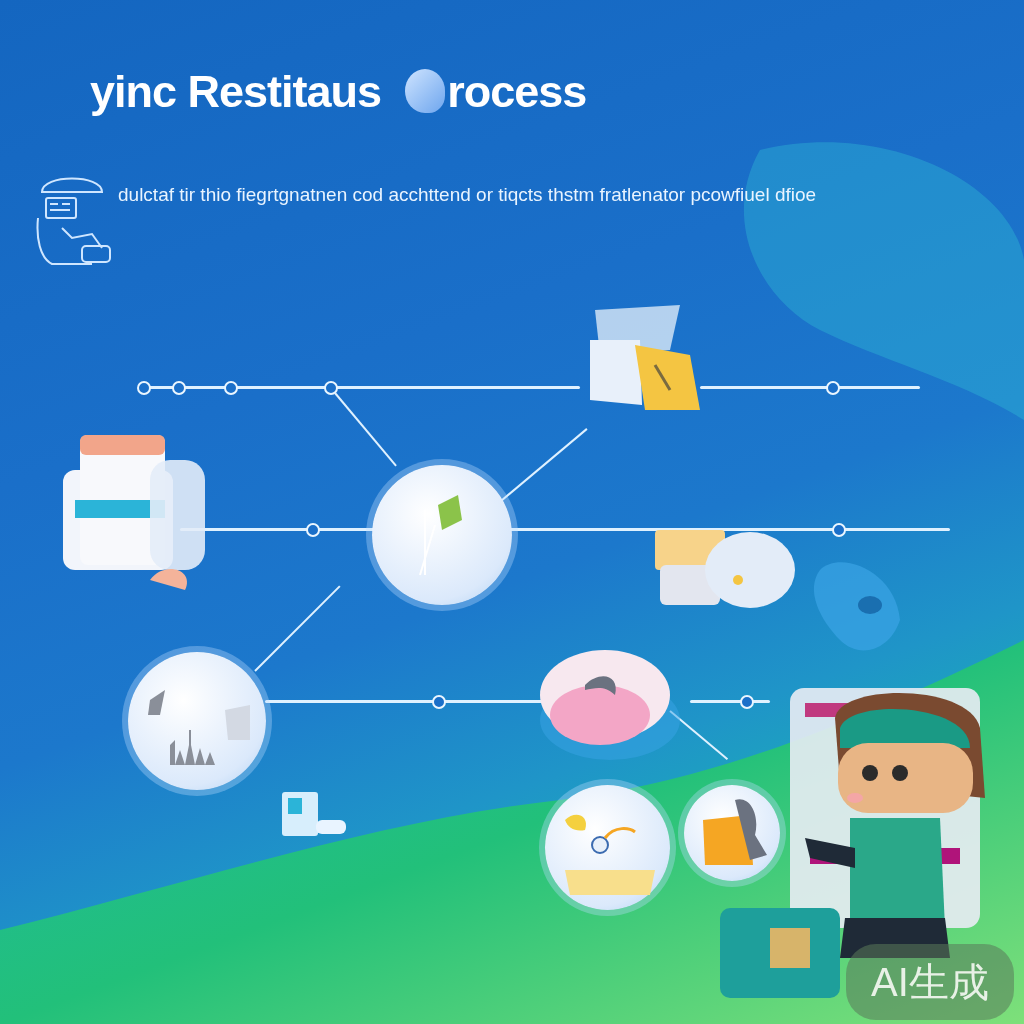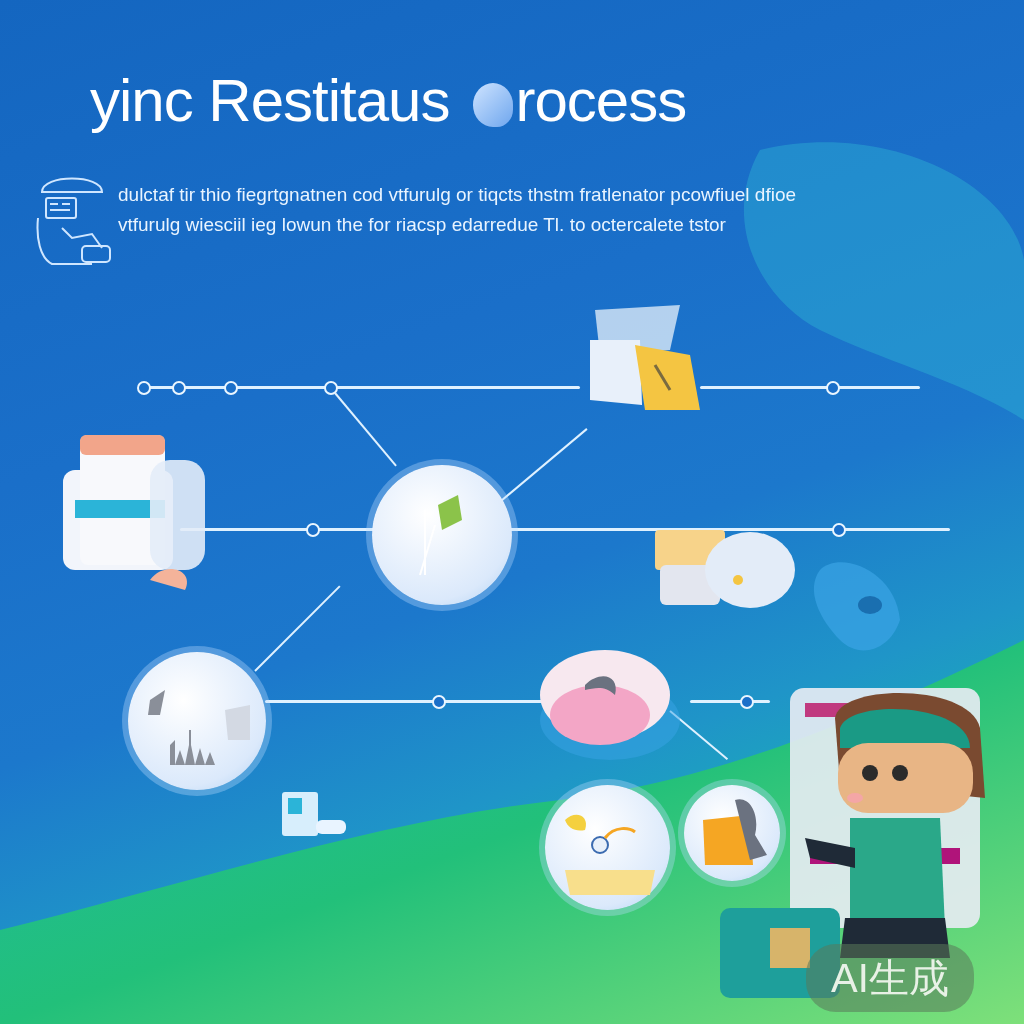--- a/index.html
+++ b/index.html
@@ -1,29 +1,29 @@
 <!DOCTYPE html>
 <html><head>
 <meta charset="utf-8">
 <style>
   html,body{margin:0;padding:0;}
   body{width:1024px;height:1024px;overflow:hidden;position:relative;font-family:"Liberation Sans",sans-serif;}
   .bg{position:absolute;inset:0;background:linear-gradient(160deg,#1466c0 0%,#1a6fc9 35%,#1c78cc 55%,#1f95c8 70%,#1bb0b5 82%,#22c08a 100%);}
   .bg-green{position:absolute;left:0;top:0;width:1024px;height:1024px;}
-  .title{position:absolute;left:90px;top:66px;font-size:60px;font-weight:normal;color:#fff;letter-spacing:-1px;white-space:nowrap;}
+  .title{position:absolute;left:90px;top:66px;font-size:45px;font-weight:bold;color:#fff;letter-spacing:-1px;white-space:nowrap;}
   .title .o-mark{display:inline-block;width:40px;height:44px;border-radius:50% 50% 40% 50%;background:linear-gradient(135deg,#cfe4ff,#6ea6ee);vertical-align:-6px;margin-left:24px;margin-right:2px;}
   .desc{position:absolute;left:118px;top:180px;width:860px;color:#e9f4ff;font-size:19px;line-height:30px;white-space:nowrap;}
   .desc div{height:30px;}
   .head-icon{position:absolute;left:32px;top:168px;width:82px;height:100px;}
   .line{position:absolute;background:#dff1ff;height:3px;border-radius:2px;}
   .dline{position:absolute;background:#dff1ff;height:2px;transform-origin:0 50%;}
   .node{position:absolute;width:10px;height:10px;border:2px solid #eaf6ff;border-radius:50%;background:#1a6fc9;}
   .bubble{position:absolute;border-radius:50%;background:radial-gradient(circle at 40% 35%,#ffffff,#dbe9fb 70%,#a9cdf2);box-shadow:0 0 0 6px rgba(190,220,255,.35);}
   .illus{position:absolute;}
-  .badge{position:absolute;left:806px;top:944px;width:168px;height:68px;border-radius:30px;background:rgba(90,120,90,.55);color:#e8f1e6;font-size:40px;display:flex;align-items:center;justify-content:center;}
+  .badge{position:absolute;left:846px;top:944px;width:168px;height:76px;border-radius:30px;background:rgba(90,120,90,.55);color:#e8f1e6;font-size:40px;display:flex;align-items:center;justify-content:center;}
 </style>
 </head>
 <body>
 
 <div class="bg"></div>
 <svg class="bg-green" viewBox="0 0 1024 1024">
   <defs>
     <linearGradient id="gr" x1="0" y1="0" x2="1" y2="1">
       <stop offset="0" stop-color="#1fb8a8"></stop>
       <stop offset="0.5" stop-color="#22c07a"></stop>
@@ -41,22 +41,21 @@
 <svg class="head-icon" viewBox="0 0 82 100" fill="none" stroke="#cfe6ff" stroke-width="2">
   <path d="M10 24 C10 6 70 6 70 24 L10 24 Z"></path>
   <rect x="14" y="30" width="30" height="20" rx="2"></rect>
   <path d="M18 36 h8 M30 36 h8 M18 42 h20"></path>
   <path d="M6 50 C4 70 8 90 20 96 L60 96"></path>
   <path d="M30 60 L40 70 L60 66 L70 80"></path>
   <rect x="50" y="78" width="28" height="16" rx="4"></rect>
 </svg>
 
 <div class="desc">
-  <div>dulctaf tir thio fiegrtgnatnen cod vtfurulg or tiqcts thstm fratlenator pcowfiuel dfioe</div>
-  <div>vtfurulg wiesciil ieg lowun the for riacsp edarredue Tl.      to octercalete tstor</div>
+  <div>dulctaf tir thio fiegrtgnatnen cod acchttend or tiqcts thstm fratlenator pcowfiuel dfioe</div>
 </div>
 
 <div class="line" style="left:140px;top:386px;width:440px;"></div>
 <div class="line" style="left:700px;top:386px;width:220px;"></div>
 <div class="node" style="left:137px;top:381px;"></div>
 <div class="node" style="left:172px;top:381px;"></div>
 <div class="node" style="left:224px;top:381px;"></div>
 <div class="node" style="left:324px;top:381px;"></div>
 <div class="node" style="left:826px;top:381px;"></div>
 

